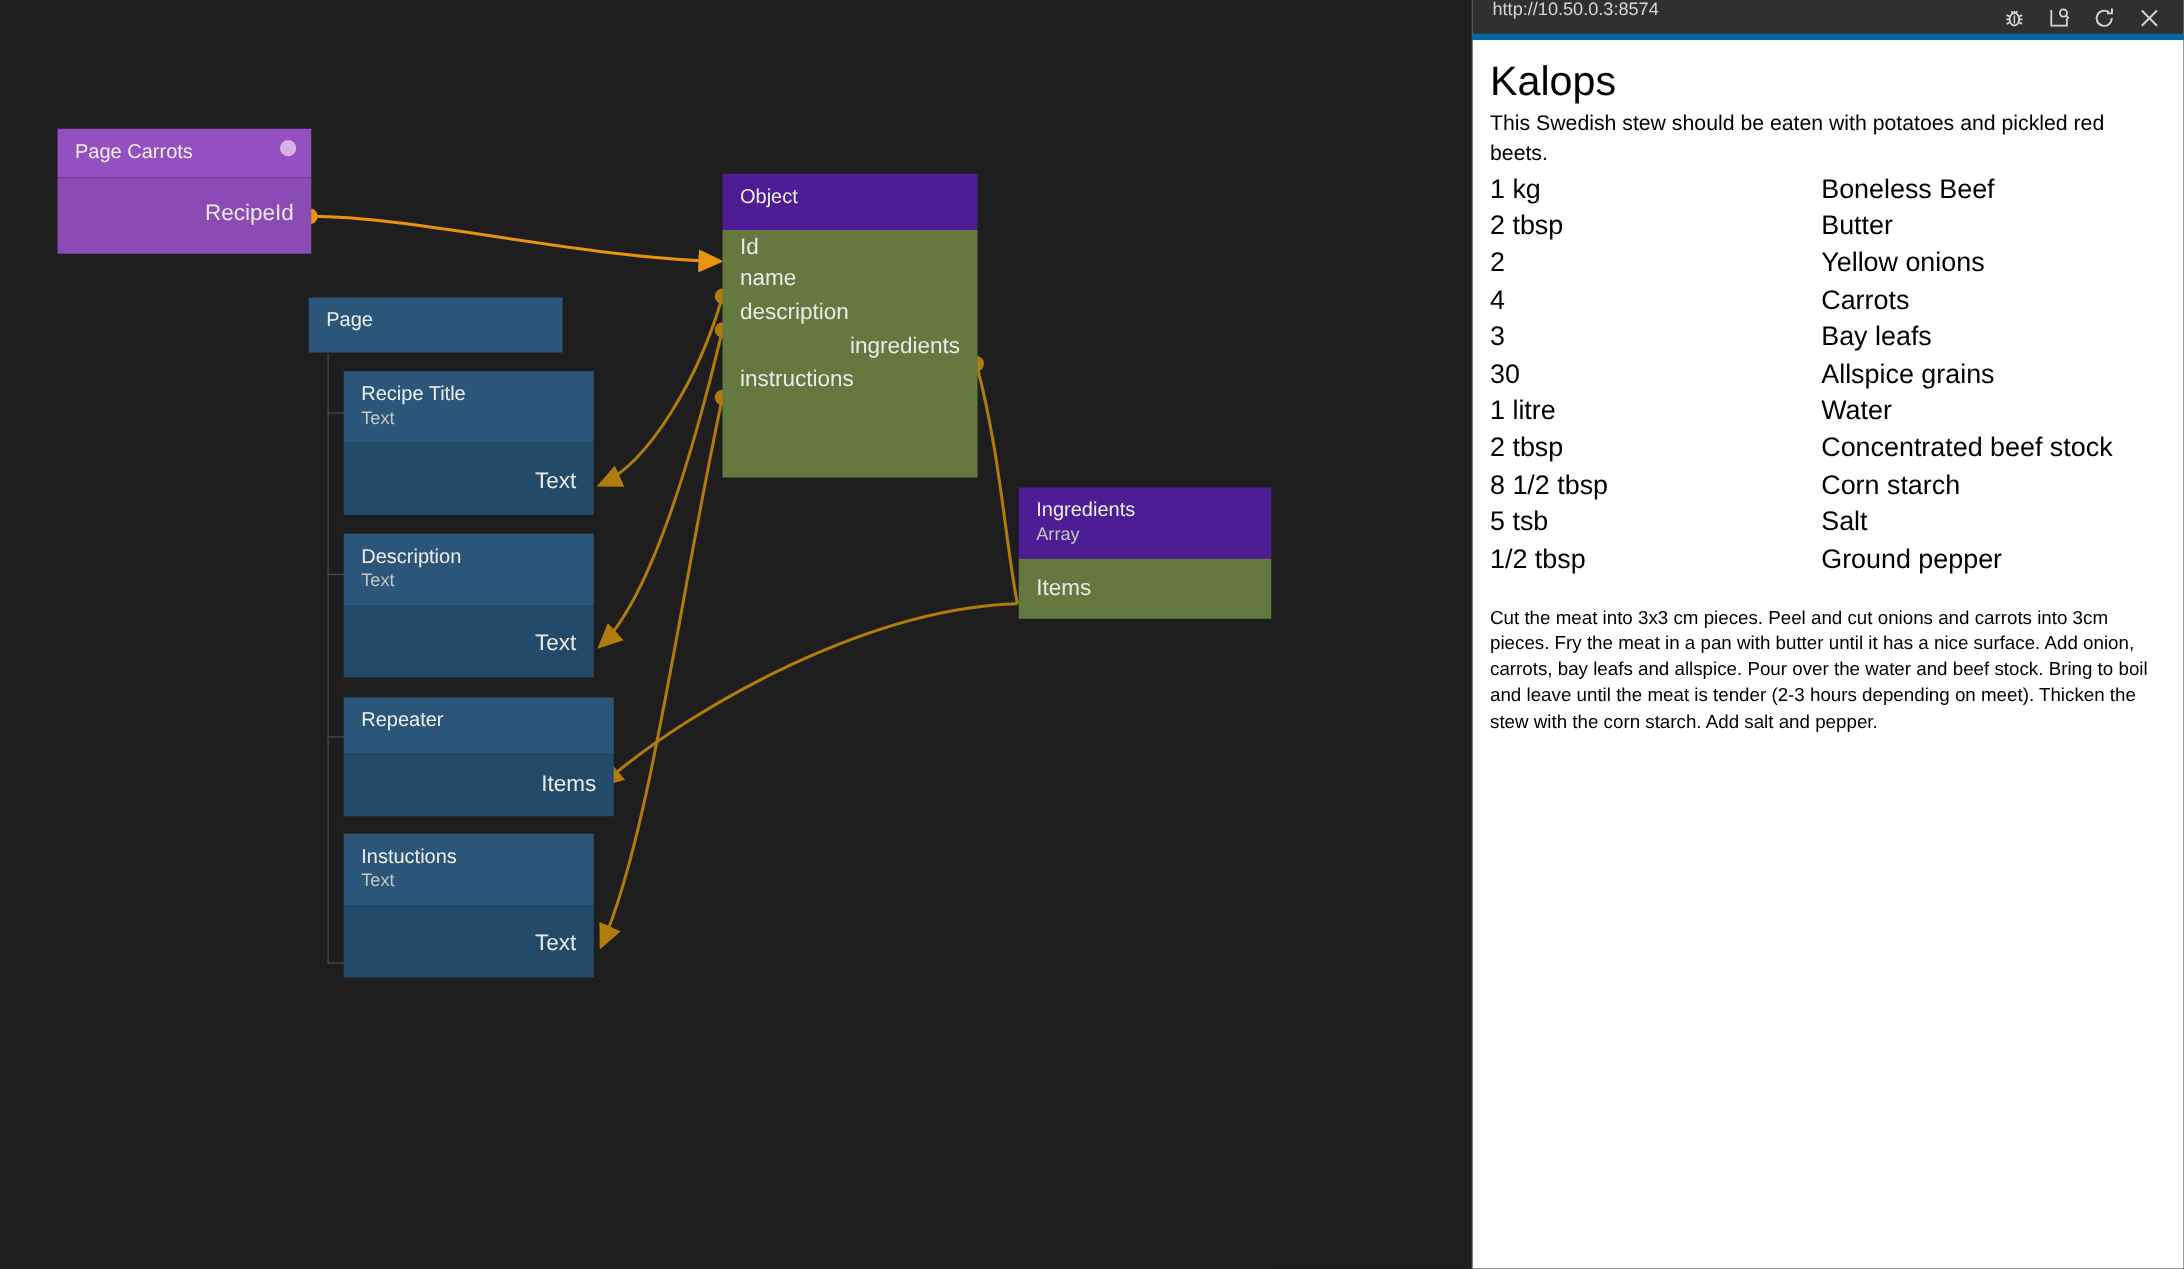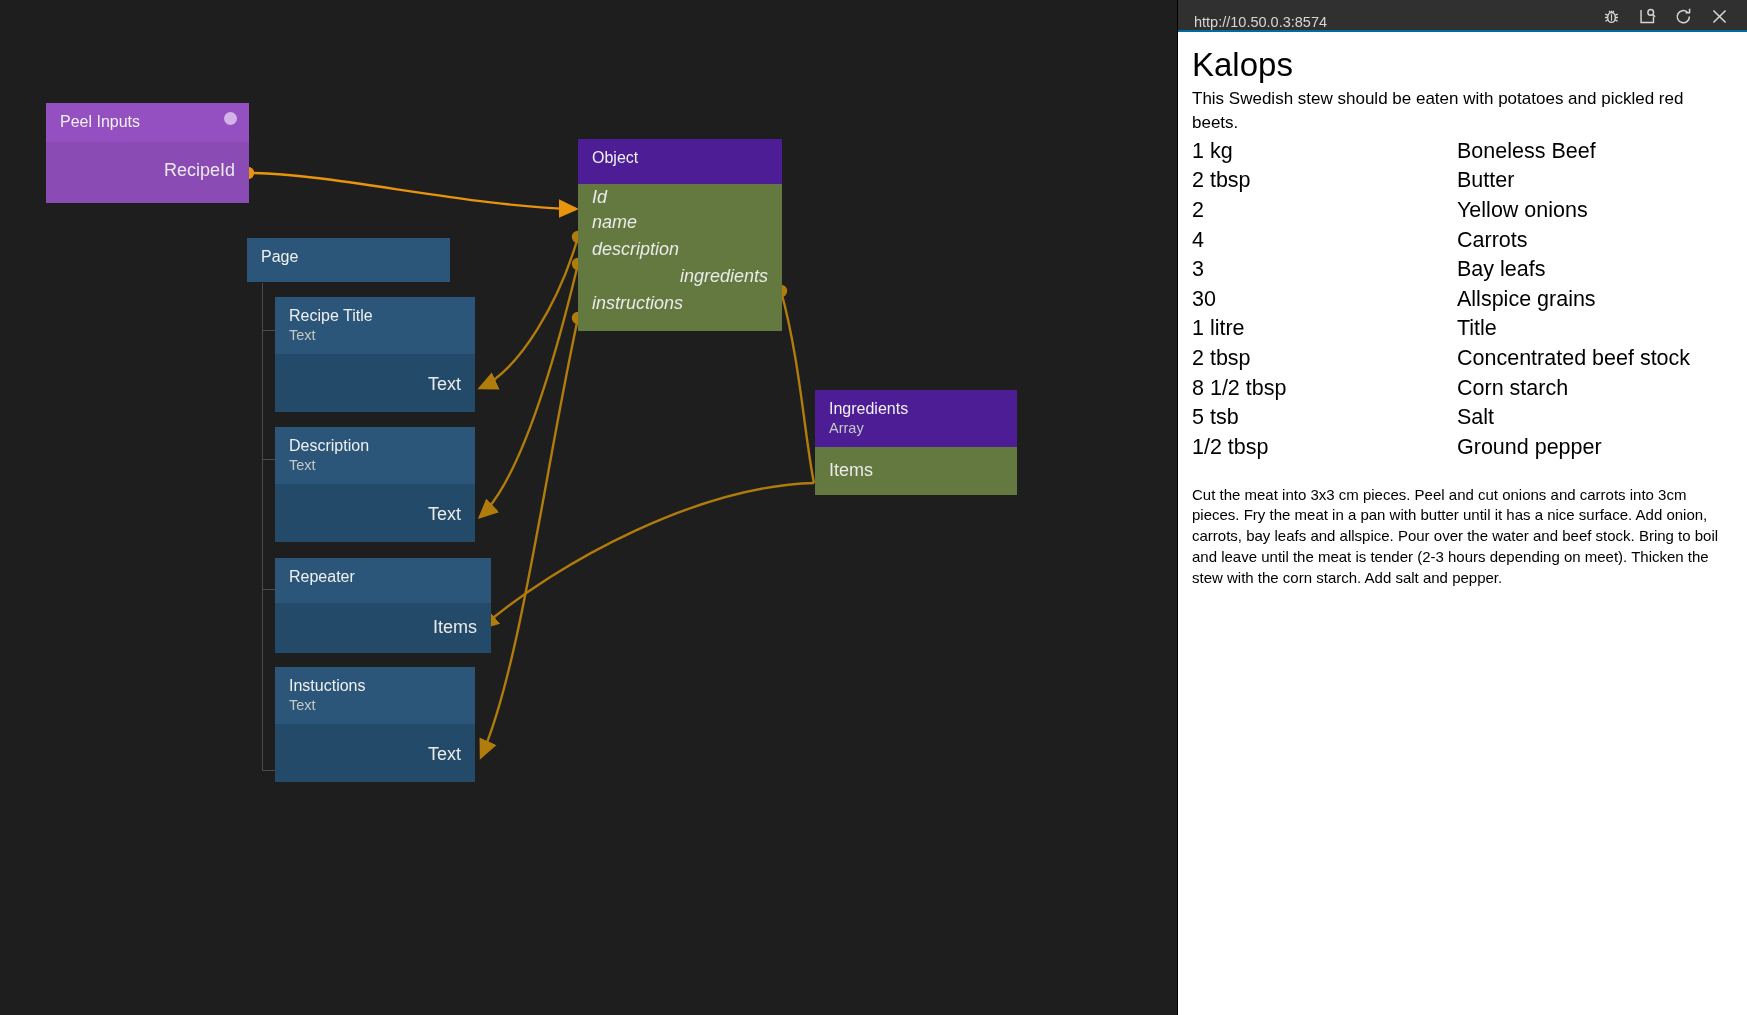--- a/index.html
+++ b/index.html
@@ -62,23 +62,23 @@
 
   
   #webpanel {
     position: absolute; left: 1177px; top: 0;
     width: 570px; height: 1015px;
     background: #ffffff;
     border-left: 1px solid #000;
   }
   #wp-toolbar {
     height: 32px; background: #303030;
-    display: flex; align-items: flex-end;
+    display: flex; align-items: flex-start;
     padding: 0 10px 0 16px;
-    border-bottom: 2px solid #0369a1;
+    border-bottom: 5px solid #0369a1;
   }
   #wp-url {
     flex: 1; color: #d6d6d6; font-size: 14.5px;
     overflow: hidden; text-overflow: ellipsis; white-space: nowrap;
   }
   .tb-btn {
     width: 36px; height: 28px;
     display: flex; align-items: center; justify-content: center;
     cursor: pointer;
   }
@@ -130,21 +130,21 @@
 
       <circle cx="248" cy="173" r="6.2" fill="#e8940c"></circle>
       <circle cx="578" cy="237" r="6.2" fill="#b07c0b"></circle>
       <circle cx="578" cy="264" r="6.2" fill="#b07c0b"></circle>
       <circle cx="578" cy="318" r="6.2" fill="#b07c0b"></circle>
       <circle cx="781" cy="291" r="6.2" fill="#b07c0b"></circle>
     </svg>
 
     <div class="node n-purple" style="left:46px; top:103px; width:203px;">
       <div class="node-head">
-        <span class="ttl">Peel Inputs</span>
+        <span class="ttl">Page Carrots</span>
         <span class="dot-badge"></span>
       </div>
       <div class="node-body" style="height:61px;">
         <div class="row out" style="position:absolute; top:15px; left:0; right:0;">
           <span>RecipeId</span>
         </div>
       </div>
     </div>
 
     <div class="node n-blue" style="left:247px; top:238px; width:203px;">
@@ -203,21 +203,21 @@
         <div class="row out" style="position:absolute; top:17px; left:0; right:0;">
           <span>Text</span>
         </div>
       </div>
     </div>
 
     <div class="node n-green" style="left:578px; top:139px; width:204px;">
       <div class="node-head" style="height:45px;">
         <span class="ttl">Object</span>
       </div>
-      <div class="node-body" style="height:147px;font-style:italic;">
+      <div class="node-body" style="height:198px;">
         <div class="row" style="position:absolute; top:56px; left:0; right:0; height:27px; line-height:27px; margin-top:-56px;">
           <span>Id</span>
         </div>
         <div class="row" style="position:absolute; top:25px; left:0; right:0;">
           <span>name</span>
         </div>
         <div class="row" style="position:absolute; top:52px; left:0; right:0;">
           <span>description</span>
         </div>
         <div class="row out" style="position:absolute; top:79px; left:0; right:0;">
@@ -305,21 +305,21 @@
             <tr>
               <td class="amt">3</td>
               <td>Bay leafs</td>
             </tr>
             <tr>
               <td class="amt">30</td>
               <td>Allspice grains</td>
             </tr>
             <tr>
               <td class="amt">1 litre</td>
-              <td>Title</td>
+              <td>Water</td>
             </tr>
             <tr>
               <td class="amt">2 tbsp</td>
               <td>Concentrated beef stock</td>
             </tr>
             <tr>
               <td class="amt">8 1/2 tbsp</td>
               <td>Corn starch</td>
             </tr>
             <tr>

